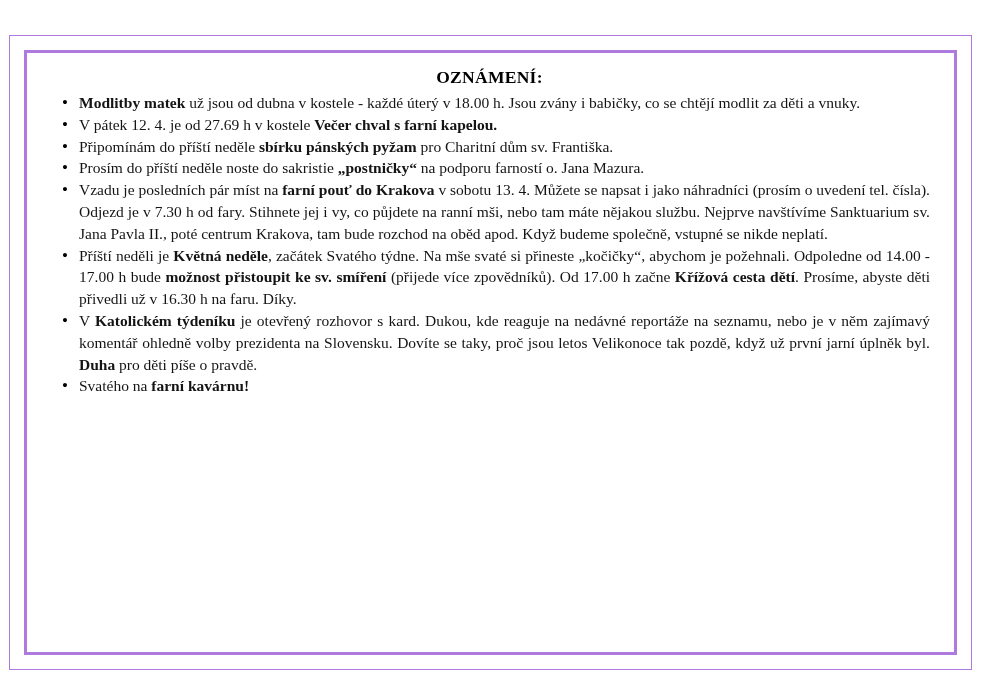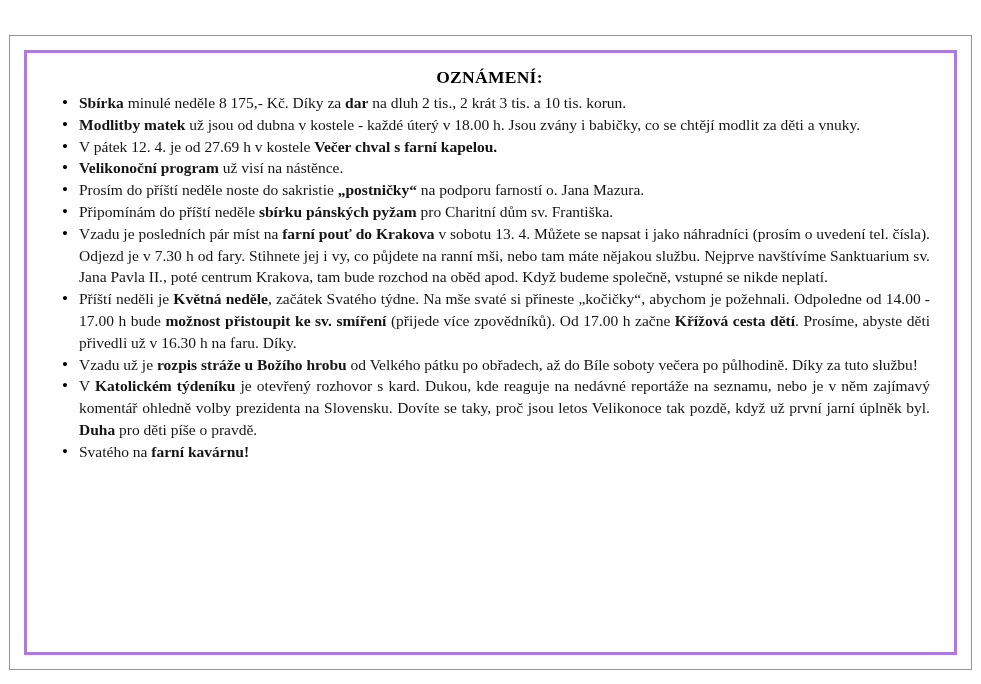--- a/index.html
+++ b/index.html
@@ -66,26 +66,23 @@
   }
   .b { font-weight: bold; }
 </style>
 </head>
 <body>
 
 <div class="frame-outer">
   <div class="frame-inner">
     <h1 class="doc-title">OZNÁMENÍ:</h1>
     <ul class="announcements" id="announcements-list">
-        <li><span class="b">Sbírka</span><span> minulé neděle 8 175,- Kč. Díky za </span><span class="b">dar</span><span> na dluh 2 tis., 2 krát 3 tis. a 10 tis. korun.</span></li>
         <li><span class="b">Modlitby matek</span><span> už jsou od dubna v kostele - každé úterý v 18.00 h. Jsou zvány i babičky, co se chtějí modlit za děti a vnuky.</span></li>
         <li><span>V pátek 12. 4. je od 27.69 h v kostele </span><span class="b">Večer chval s farní kapelou.</span></li>
-        <li><span class="b">Velikonoční program</span><span> už visí na nástěnce.</span></li>
+        <li><span>Připomínám do příští neděle </span><span class="b">sbírku pánských pyžam</span><span> pro Charitní dům sv. Františka.</span></li>
         <li><span>Prosím do příští neděle noste do sakristie </span><span class="b">„postničky“</span><span> na podporu farností o. Jana Mazura.</span></li>
-        <li><span>Připomínám do příští neděle </span><span class="b">sbírku pánských pyžam</span><span> pro Charitní dům sv. Františka.</span></li>
         <li><span>Vzadu je posledních pár míst na </span><span class="b">farní pouť do Krakova</span><span> v sobotu 13. 4. Můžete se napsat i jako náhradníci (prosím o uvedení tel. čísla). Odjezd je v 7.30 h od fary. Stihnete jej i vy, co půjdete na ranní mši, nebo tam máte nějakou službu. Nejprve navštívíme Sanktuarium sv. Jana Pavla II., poté centrum Krakova, tam bude rozchod na oběd apod. Když budeme společně, vstupné se nikde neplatí.</span></li>
         <li><span>Příští neděli je </span><span class="b">Květná neděle</span><span>, začátek Svatého týdne. Na mše svaté si přineste „kočičky“, abychom je požehnali. Odpoledne od 14.00 - 17.00 h bude </span><span class="b">možnost přistoupit ke sv. smíření</span><span> (přijede více zpovědníků). Od 17.00 h začne </span><span class="b">Křížová cesta dětí</span><span>. Prosíme, abyste děti přivedli už v 16.30 h na faru. Díky.</span></li>
-        <li><span>Vzadu už je </span><span class="b">rozpis stráže u Božího hrobu</span><span> od Velkého pátku po obřadech, až do Bíle soboty večera po půlhodině. Díky za tuto službu!</span></li>
         <li><span>V </span><span class="b">Katolickém týdeníku</span><span> je otevřený rozhovor s kard. Dukou, kde reaguje na nedávné reportáže na seznamu, nebo je v něm zajímavý komentář ohledně volby prezidenta na Slovensku. Dovíte se taky, proč jsou letos Velikonoce tak pozdě, když už první jarní úplněk byl. </span><span class="b">Duha</span><span> pro děti píše o pravdě.</span></li>
         <li><span>Svatého na </span><span class="b">farní kavárnu!</span></li>
       </ul>
   </div>
 </div>
 
 </body></html>

